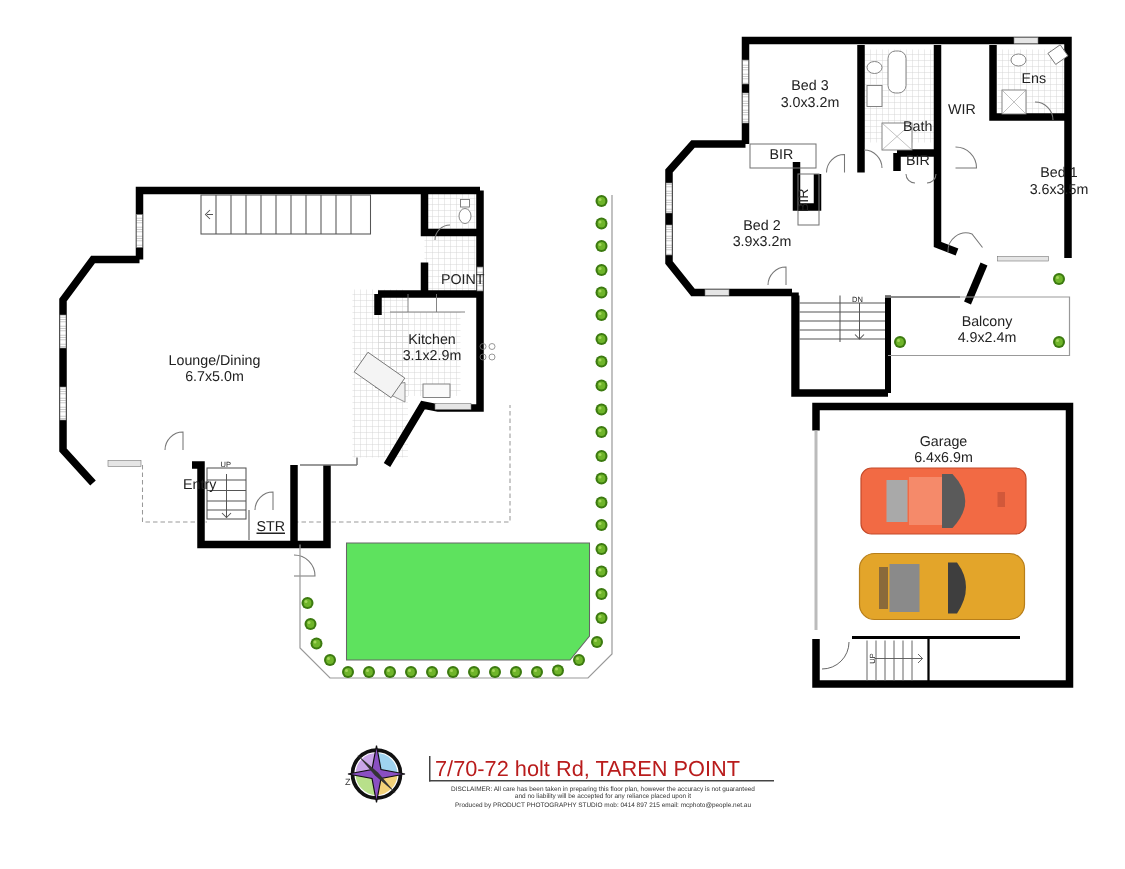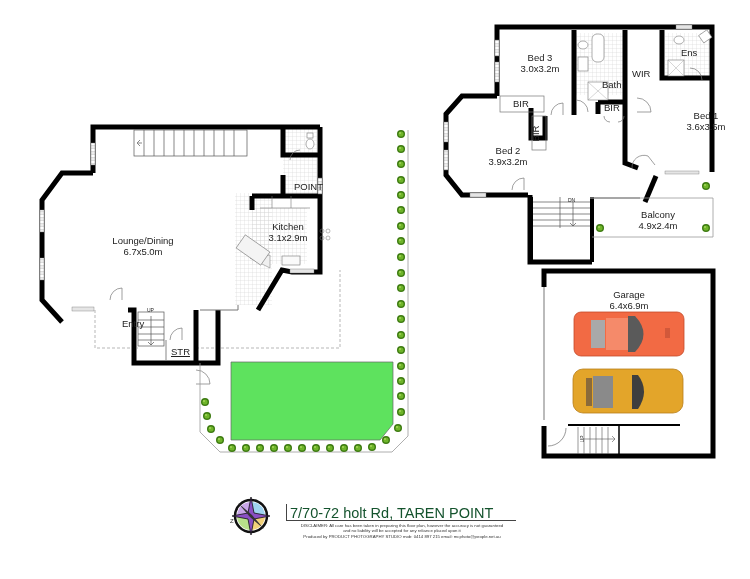--- a/index.html
+++ b/index.html
@@ -1,20 +1,20 @@
 <!DOCTYPE html>
 <html><head>
 <meta charset="utf-8">
 <style>
   html, body { margin:0; padding:0; background:#ffffff; }
   body { width:750px; height:579px; position:relative; overflow:hidden; font-family:"Liberation Sans", sans-serif; color:#1a1a1a; }
   #plan { position:absolute; left:0; top:0; width:750px; height:579px; }
   .lbl { position:absolute; font-size:9.5px; line-height:11px; text-align:center; white-space:nowrap; color:#222; }
   .lbl-xs { position:absolute; font-size:5px; color:#222; }
-  .title { position:absolute; left:290px; top:505px; font-size:14.5px; color:#14532d; white-space:nowrap; }
+  .title { position:absolute; left:290px; top:505px; font-size:14.5px; color:#b91c1c; white-space:nowrap; }
   .title-rule { position:absolute; left:286px; top:520px; width:230px; height:1px; background:#444; }
   .title-tick { position:absolute; left:286px; top:504px; width:1px; height:17px; background:#444; }
   .disc { position:absolute; left:290px; top:523px; width:224px; font-size:4.3px; line-height:5.4px; text-align:center; color:#333; }
   .disc div { white-space:nowrap; }
   .compass { position:absolute; left:230px; top:495px; width:42px; height:42px; }
   .rot { transform:rotate(-90deg); transform-origin:center; }
 </style>
 </head>
 <body>
 

